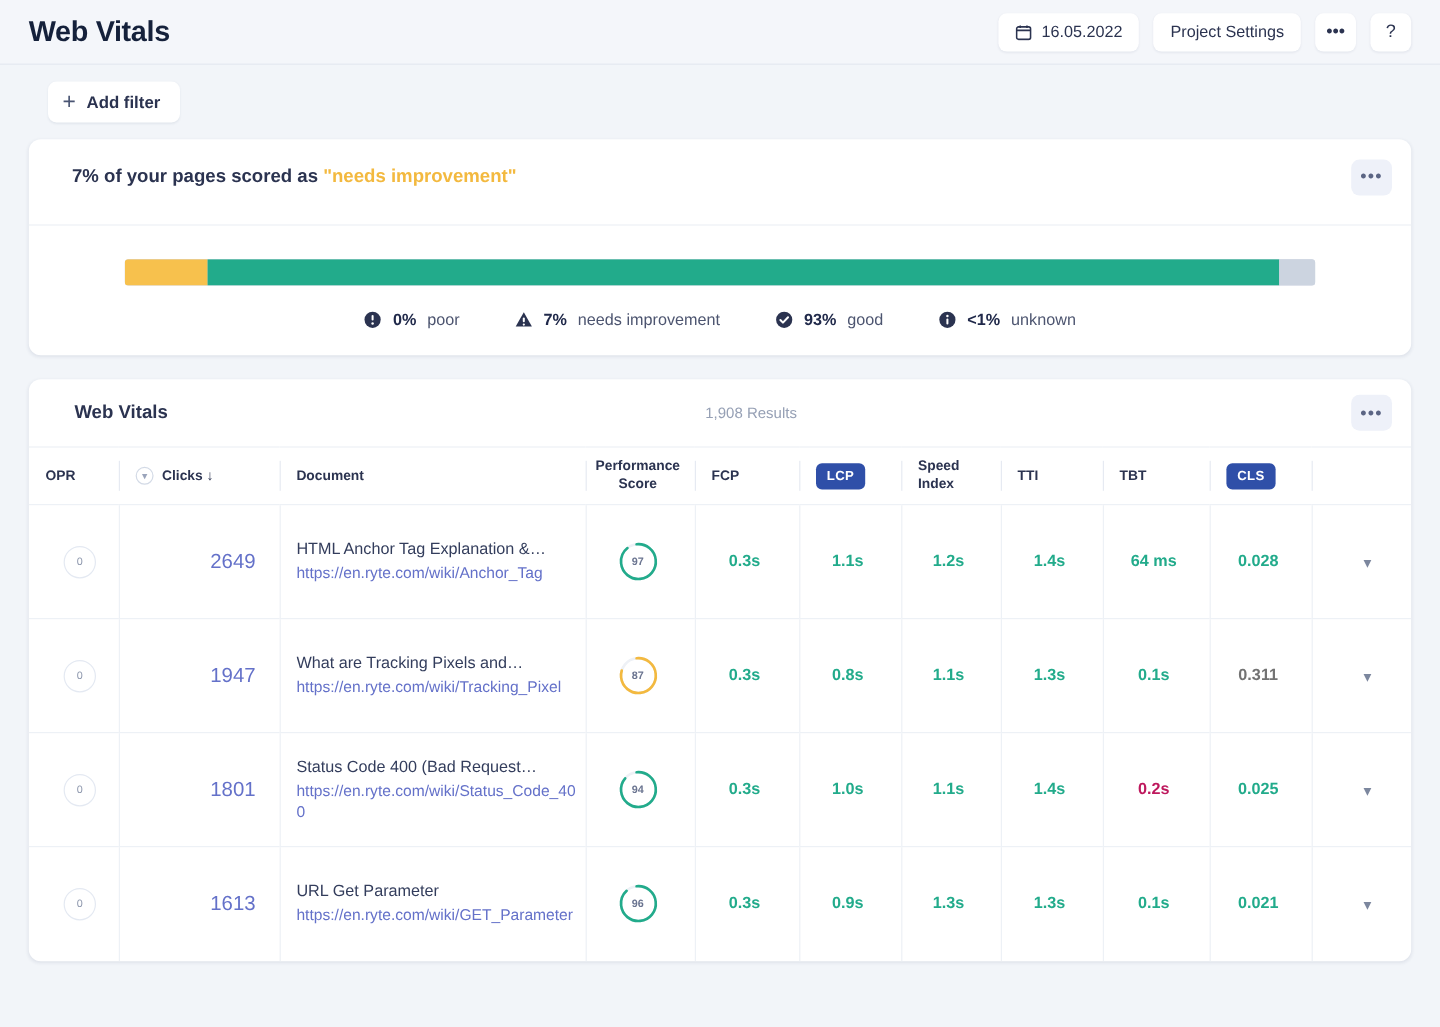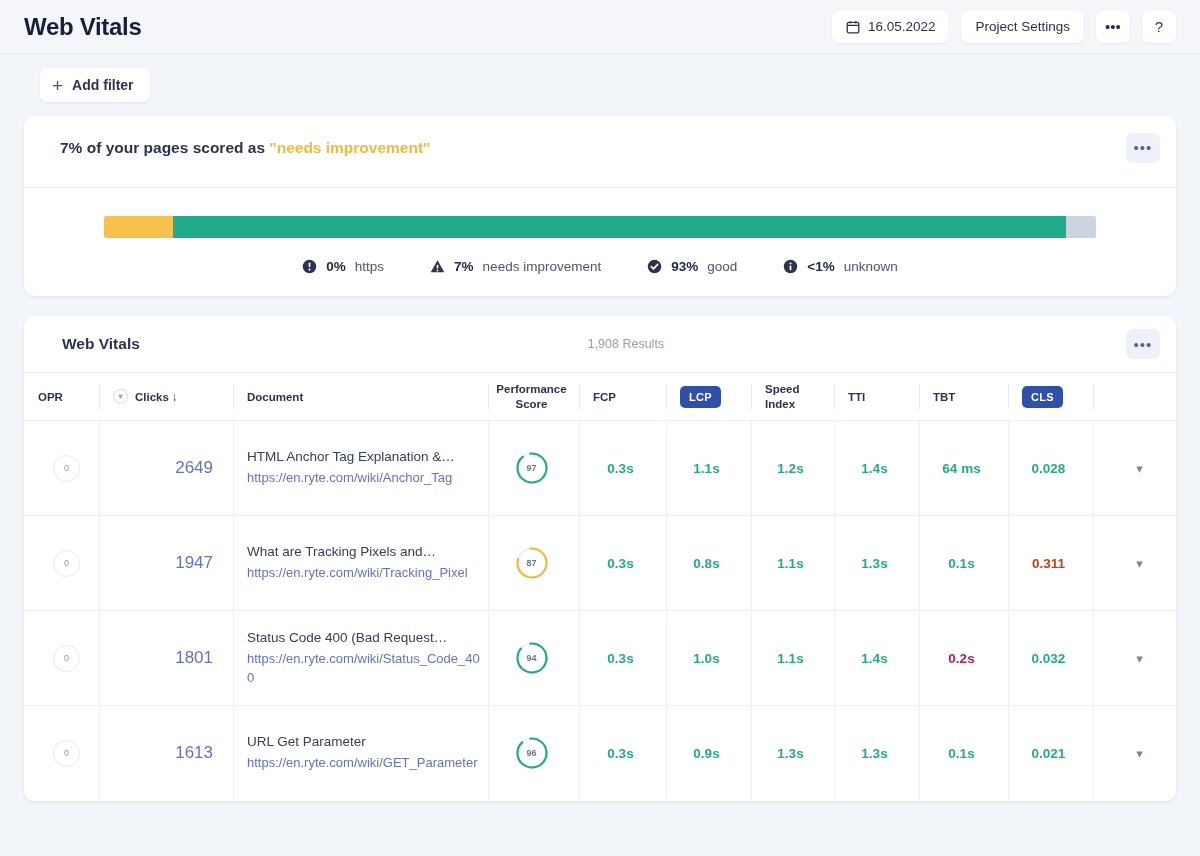--- a/index.html
+++ b/index.html
@@ -185,21 +185,21 @@
   .ring { position: relative; width: 34px; height: 34px; margin: 0 auto; }
   .ring svg { display: block; transform: rotate(-96deg); }
   .ring span {
     position: absolute; inset: 0;
     display: flex; align-items: center; justify-content: center;
     font-size: 9px; color: #6a7490; font-weight: bold;
   }
   .metric { font-size: 13.5px; font-weight: bold; }
   .m-good { color: #22ab8b; }
   .m-ni   { color: #be185d; }
-  .m-poor { color: #c2410c; }
+  .m-poor { color: #737373; }
   .chev-cell { color: #7c879e; font-size: 13px; text-align: center; }
 </style>
 </head>
 <body>
 
 <div class="topbar">
   <div class="page-title">Web Vitals</div>
   <div class="topbar-right">
     <div class="tb-btn">
       <span class="cal-icon">
@@ -240,21 +240,21 @@
     <div class="legend">
       <div class="legend-item">
         <span>
           <svg width="15" height="15" viewBox="0 0 16 16">
               <circle cx="8" cy="8" r="7.2" fill="#2b3350"></circle>
               <rect x="7.1" y="3.7" width="1.8" height="5" rx=".9" fill="#fff"></rect>
               <circle cx="8" cy="11.3" r="1.1" fill="#fff"></circle>
             </svg>
         </span>
         <b>0%</b>
-        <span>https</span>
+        <span>poor</span>
       </div>
       <div class="legend-item">
         <span>
           <svg width="15" height="15" viewBox="0 0 16 16">
               <path d="M8 1.3 15.2 14H.8Z" fill="#2b3350"></path>
               <rect x="7.1" y="6" width="1.8" height="4.2" rx=".9" fill="#fff"></rect>
               <circle cx="8" cy="12.2" r="1" fill="#fff"></circle>
             </svg>
         </span>
         <b>7%</b>
@@ -410,21 +410,21 @@
                 <circle cx="17" cy="17" r="14.5" fill="none" stroke="#22ab8b" stroke-width="2.2" stroke-linecap="round" stroke-dasharray="79.6 999"></circle>
               </svg>
               <span>94</span>
             </div>
           </td>
           <td class="divider-cell center"><span class="metric m-good">0.3s</span></td>
           <td class="divider-cell center"><span class="metric m-good">1.0s</span></td>
           <td class="divider-cell center"><span class="metric m-good">1.1s</span></td>
           <td class="divider-cell center"><span class="metric m-good">1.4s</span></td>
           <td class="divider-cell center"><span class="metric m-ni">0.2s</span></td>
-          <td class="divider-cell center"><span class="metric m-good">0.032</span></td>
+          <td class="divider-cell center"><span class="metric m-good">0.025</span></td>
           <td class="divider-cell chev-cell"><span>▾</span></td>
         </tr>
         <tr>
           <td>
             <div class="opr-badge">0</div>
           </td>
           <td class="divider-cell">
             <div class="clicks-val">1613</div>
           </td>
           <td class="divider-cell"><div class="doc-title">URL Get Parameter</div><a class="doc-url">https://en.ryte.com/wiki/GET_Parameter</a></td>

